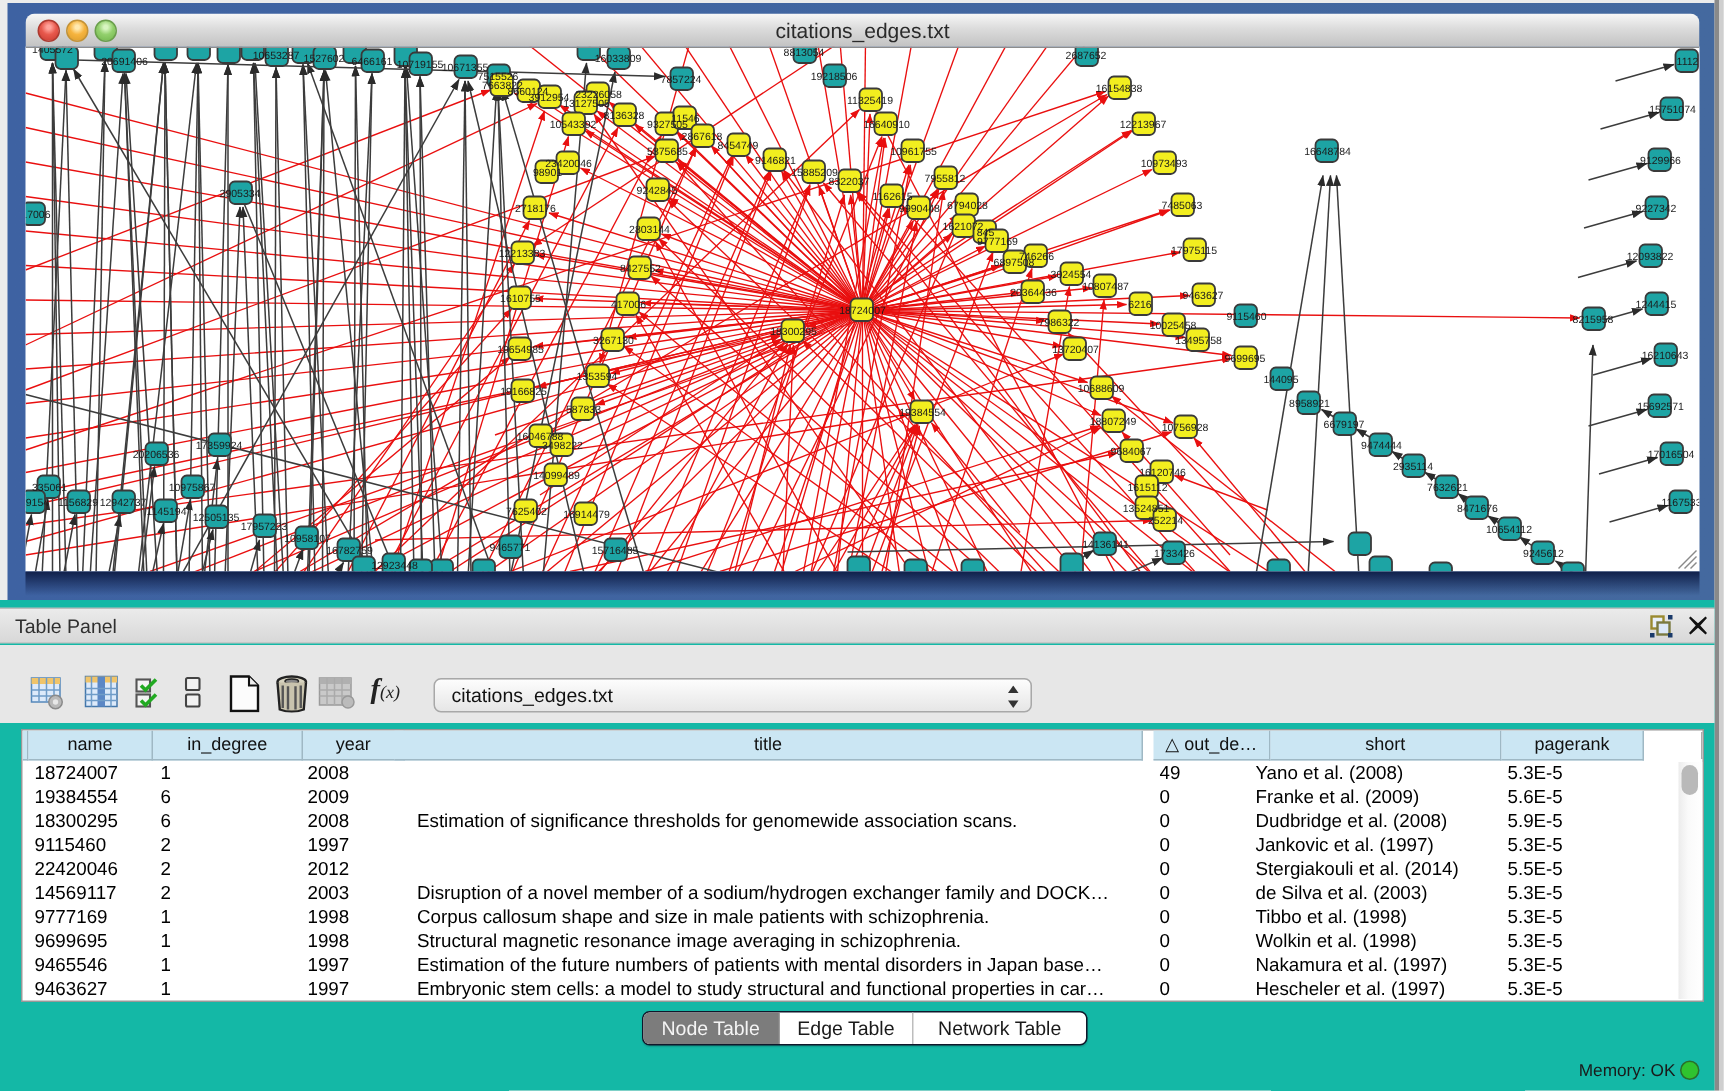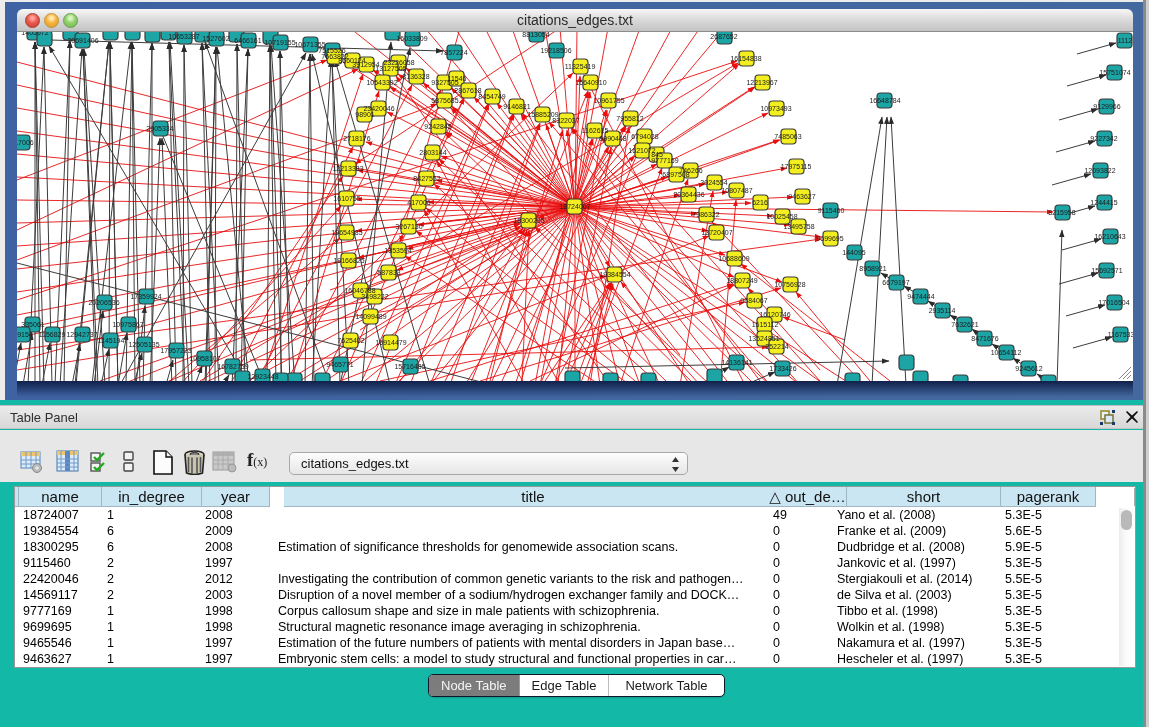--- a/index.html
+++ b/index.html
@@ -18,21 +18,21 @@
 #rs1{position:absolute;left:1143px;top:0;width:3px;height:727px;background:#8a8a8a}
 #rs2{position:absolute;left:1146px;top:0;width:3px;height:727px;background:#cfcfcf}
 #tpanel{position:absolute;left:0;top:400px;width:1143px;height:327px;background:#14b8a6}
 #thead{position:absolute;left:0;top:5px;width:1143px;height:24px;background:linear-gradient(#ebebeb,#d8d8d8);
  border-top:1px solid #bdbdbd;border-bottom:1px solid #c6c6c6;font-size:13px;color:#2f2f2f}
 #thead>span{position:absolute;left:10px;top:4px}
 #toolbar{position:absolute;left:0;top:30px;width:1143px;height:52px;background:#e7e7e7}
 #combo{position:absolute;left:289px;top:22px;width:399px;height:23px;border:1px solid #a8a8a8;border-radius:5px;
  background:linear-gradient(#fdfdfd,#e6e6e6);font-size:13px;color:#111;line-height:21px;padding-left:11px}
 #tbl{position:absolute;left:14px;top:86px;width:1122px;height:182px;background:#fff;border:1px solid #989898;overflow:hidden}
-#hdr{position:absolute;left:0;top:0;width:960px;height:20px;font-size:15px;color:#111}
+#hdr{position:absolute;left:0;top:0;width:960px;height:20px;font-size:12px;color:#111}
 #hdr .h{position:absolute;top:0;height:20px;background:#cbe6f3;border-right:1px solid #9fb8c4;border-bottom:1px solid #9fb8c4;text-align:center;line-height:19px}
 #rows{position:absolute;left:0;top:20px;width:1120px;font-size:12.5px;color:#000}
 .tr{position:relative;height:16px;line-height:16px;white-space:nowrap}
 .tr span{position:absolute;overflow:hidden}
 .c1{left:8px;width:90px}.c2{left:92px;width:100px}.c3{left:190px;width:70px}
 .c4{left:263px;width:495px}.c5{left:758px;width:75px}
 .c6{left:822px;width:160px;text-align:left}.c7{left:990px;width:100px}
 #vscroll{position:absolute;left:1104px;top:21px;width:16px;height:158px;background:linear-gradient(90deg,#ececec,#fafafa 40%,#fff)}
 #thumb{position:absolute;left:2px;top:2px;width:11px;height:20px;border-radius:6px;background:#b9b9b9}
 #corner{position:absolute;left:1119px;top:1px;width:9px;height:18px;background:#c9c9c9;border:1px solid #aaa}
@@ -699,35 +699,35 @@
      <ellipse cx="11.5" cy="4.2" rx="4.5" ry="1.6" fill="#888" stroke="#222"></ellipse>
      <path d="M2,5 L3.5,23 Q11.5,26 19.5,23 L21,5" fill="#c9c4ae" stroke="#222" stroke-width="1.6"></path>
      <path d="M5.5,7 V22 M9,7.5 V23 M14,7.5 V23 M17.5,7 V22" stroke="#555" stroke-width="1.6"></path>
    </svg>
    <svg class="ico" style="left:212px" width="26" height="24" viewBox="0 0 26 24">
      <rect x="1" y="2" width="21" height="18" fill="#c9c9c9" stroke="#9a9a9a"></rect>
      <rect x="1" y="2" width="21" height="4" fill="#b0b0b0"></rect>
      <path d="M1,10 h21 M1,14 h21 M6,2 v18 M11,2 v18 M16,2 v18" stroke="#aaa" stroke-width="1" fill="none"></path>
      <circle cx="20" cy="18" r="4" fill="#bbb" stroke="#999"></circle>
    </svg>
-   <div class="abs" style="left:247px;top:19px;font-size:19px;font-family:'Liberation Serif',serif;color:#222"><b>f</b><span style="font-size:12px">(x)</span></div>
+   <div class="abs" style="left:247px;top:19px;font-size:19px;font-family:'Liberation Serif',serif;font-style:italic;color:#222"><b>f</b><span style="font-size:12px">(x)</span></div>
    <div id="combo">citations_edges.txt
      <svg class="abs" style="right:7px;top:4px" width="9" height="15" viewBox="0 0 9 15">
        <path d="M4.5,0 L8,5 L1,5 z" fill="#333"></path>
           <path d="M4.5,15 L8,10 L1,10 z" fill="#333"></path>
      </svg>
    </div>
  </div>
  <div id="tbl">
    <div id="hdr">
      <span class="h" style="left:0;width:4px"></span>
      <span class="h" style="left:4px;width:83px">name</span>
      <span class="h" style="left:87px;width:100px">in_degree</span>
      <span class="h" style="left:187px;width:68px">year</span>
-     <span class="h" style="left:269px;width:499px">title</span>
+     <span class="h" style="left:248px;width:499px">title</span>
      <span class="h" style="left:754px;width:78px">△ out_de…</span>
      <span class="h" style="left:832px;width:154px">short</span>
      <span class="h" style="left:986px;width:95px">pagerank</span>
    </div>
    <div id="rows">
 <div class="tr">
           <span class="c1">18724007</span>
           <span class="c2">1</span>
           <span class="c3">2008</span>
           <span class="c5">49</span>
@@ -756,21 +756,20 @@
           <span class="c2">2</span>
           <span class="c3">1997</span>
           <span class="c5">0</span>
           <span class="c6">Jankovic et al. (1997)</span>
           <span class="c7">5.3E-5</span>
         </div>
 <div class="tr">
           <span class="c1">22420046</span>
           <span class="c2">2</span>
           <span class="c3">2012</span>
-          <span class="c4">Investigating the contribution of common genetic variants to the risk and pathogen…</span>
           <span class="c5">0</span>
           <span class="c6">Stergiakouli et al. (2014)</span>
           <span class="c7">5.5E-5</span>
         </div>
 <div class="tr">
           <span class="c1">14569117</span>
           <span class="c2">2</span>
           <span class="c3">2003</span>
           <span class="c4">Disruption of a novel member of a sodium/hydrogen exchanger family and DOCK…</span>
           <span class="c5">0</span>
@@ -817,12 +816,16 @@
    <div id="vscroll">
         <div id="thumb"></div>
       </div>
    <div id="corner"></div>
  </div>
  <div id="tabs">
    <div class="tab sel">Node Table</div>
       <div class="tab">Edge Table</div>
       <div class="tab last" style="padding:0 16px">Network Table</div>
  </div>
+ <div id="status">
+      <span id="mem">Memory: OK</span>
+      <div id="dot"></div>
+    </div>
 </div>
 </body></html>

